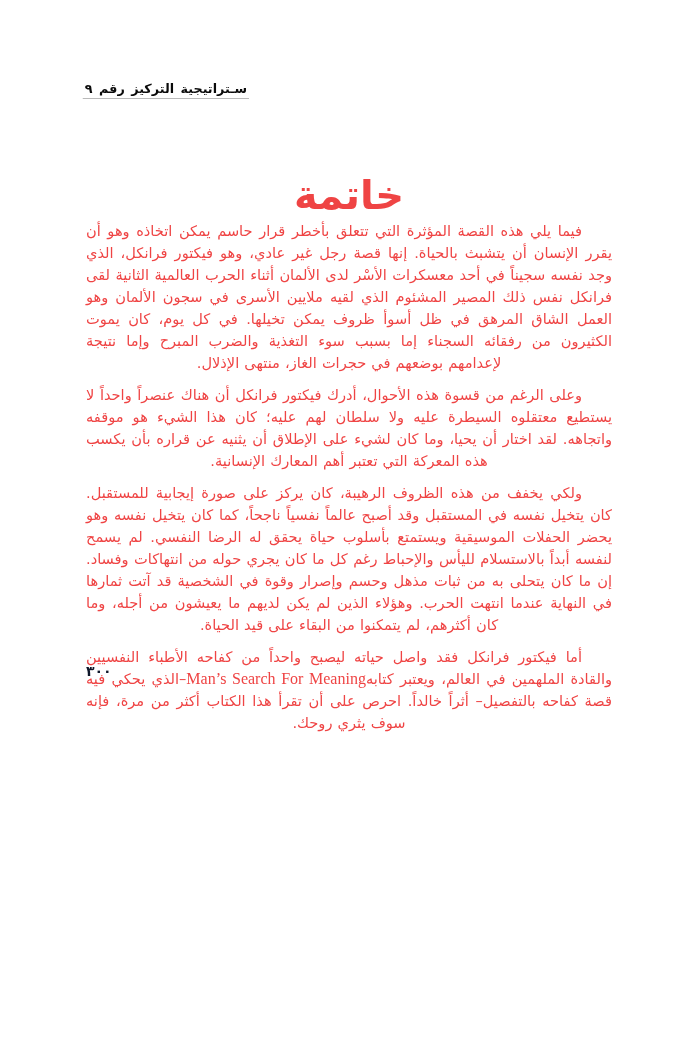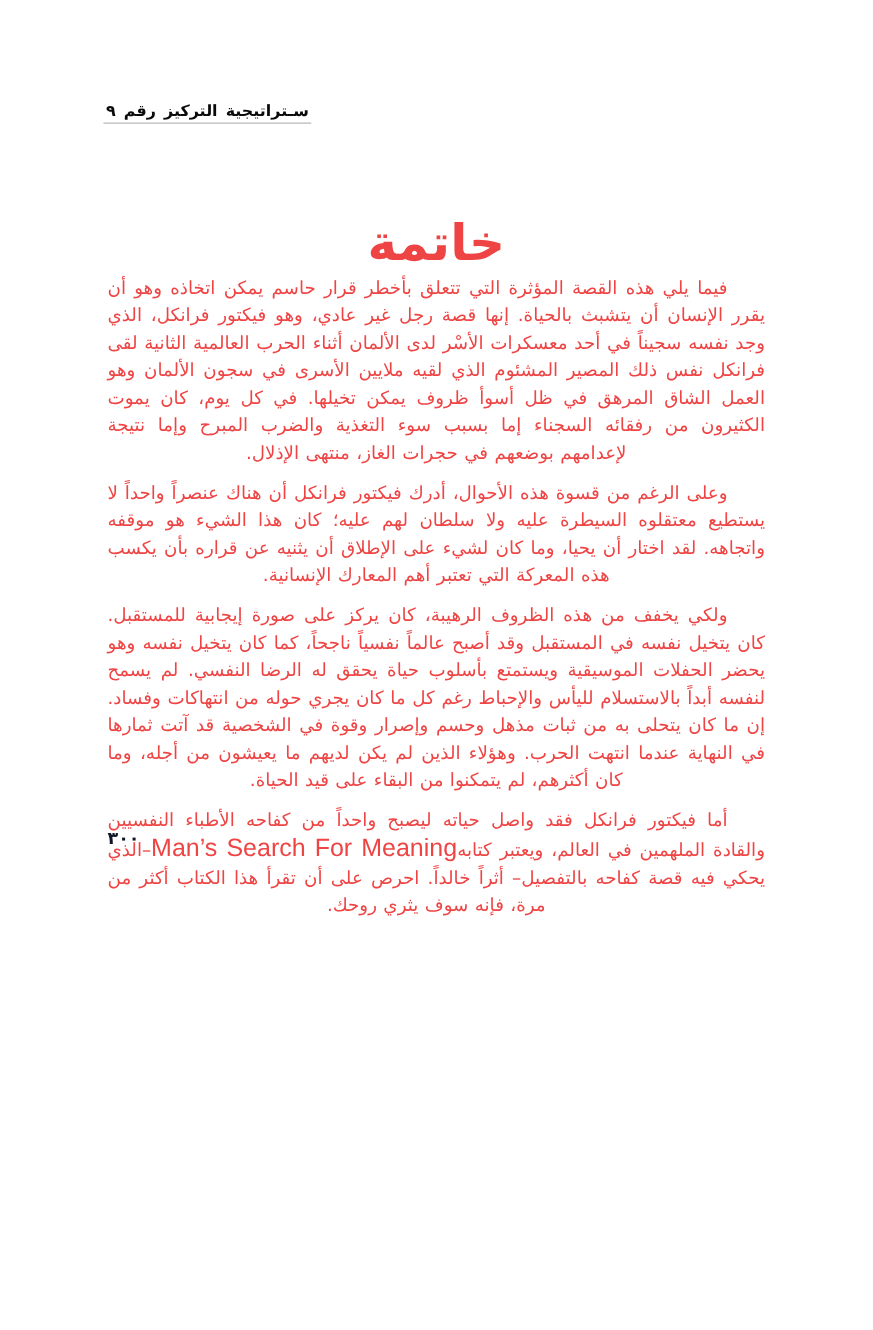--- a/index.html
+++ b/index.html
@@ -78,22 +78,22 @@
     text-align: justify;
     text-align-last: center;
     word-spacing: 0.5px;
   }
 
   .body-block p:last-child {
     margin-bottom: 0;
   }
 
   .latin-title {
-    font-family: Liberation Sans, sans-serif;
-    font-size: 20px;
+    font-family: Liberation Serif, serif;
+    font-size: 16px;
     direction: ltr;
     unicode-bidi: embed;
   }
 
   
   .page-number {
     position: absolute;
     bottom: 78px;
     left: 86px;
     font-size: 14px;

